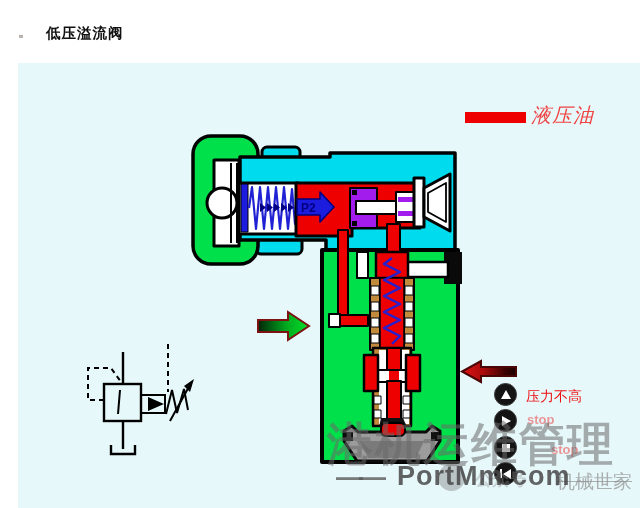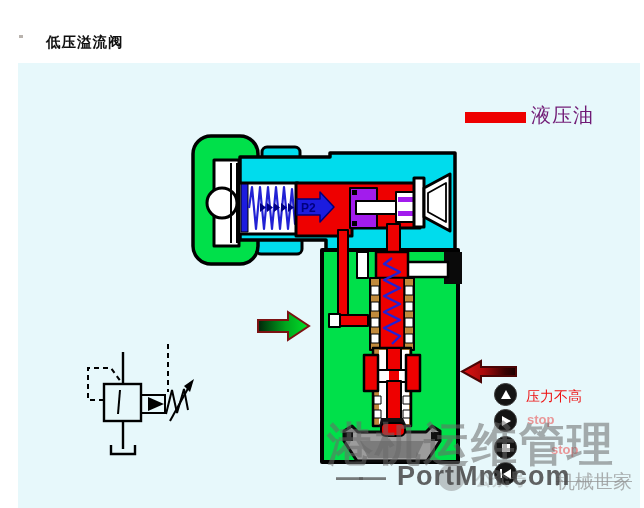--- a/index.html
+++ b/index.html
@@ -8,27 +8,27 @@
     font-family:"Liberation Sans", sans-serif;overflow:hidden;
   }
   .abs{position:absolute;}
   #content-area{
     left:18px;top:63px;width:622px;height:445px;
     background:#e7f8fb;z-index:0;
   }
   #diagram-svg{left:0;top:0;width:644px;height:508px;z-index:1;}
   #page-title{
     left:46px;top:24px;font-size:14.5px;font-weight:bold;color:#101010;
-    letter-spacing:1px;z-index:2;margin-top:9px;
+    letter-spacing:1px;z-index:2;
   }
   #stray-mark{left:19px;top:35px;width:4px;height:3px;background:#b9b3ae;z-index:2;}
   #legend-bar{left:465px;top:112px;width:61px;height:11px;background:#ee0000;z-index:2;}
   #legend-label{
     left:531px;top:102px;font-family:"Liberation Serif", serif;
-    font-size:20px;color:#701a75;z-index:2;letter-spacing:1px;
+    font-size:20px;color:#ef4444;z-index:2;letter-spacing:1px;font-style:italic;
   }
   #pressure-status{
     left:526px;top:388px;font-family:"Liberation Serif", serif;
     font-size:14px;color:#ee1111;z-index:2;white-space:nowrap;
   }
   .ghost-hint{
     font-size:13px;font-weight:bold;color:rgba(235,70,70,0.55);z-index:2;
   }
   #play-hint{left:527px;top:412px;}
   #stop-hint{left:523px;top:442px;margin-left:28px;}

